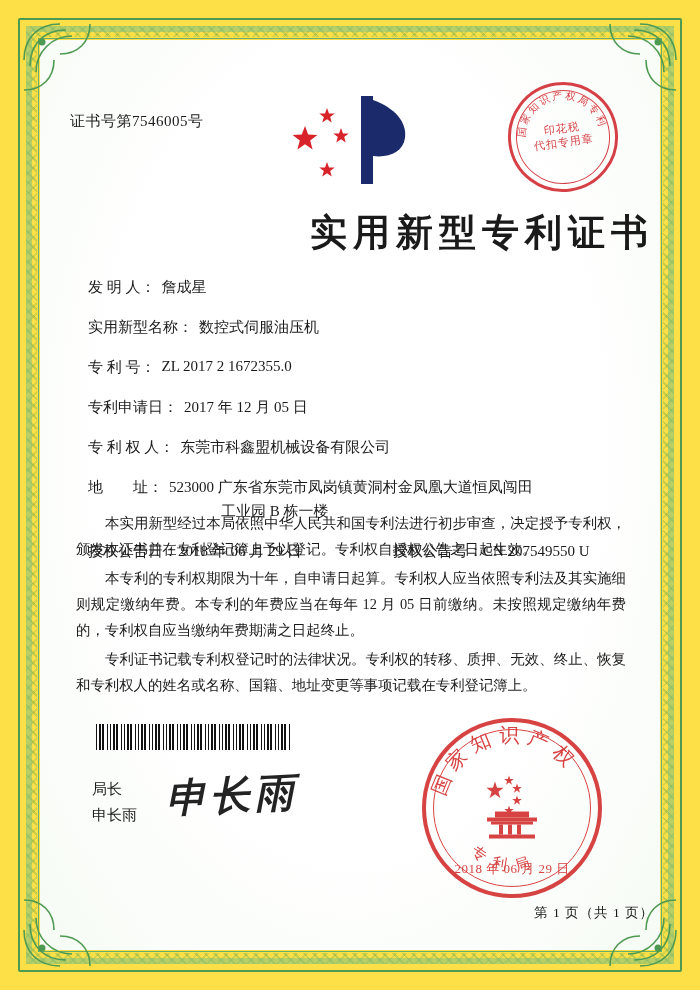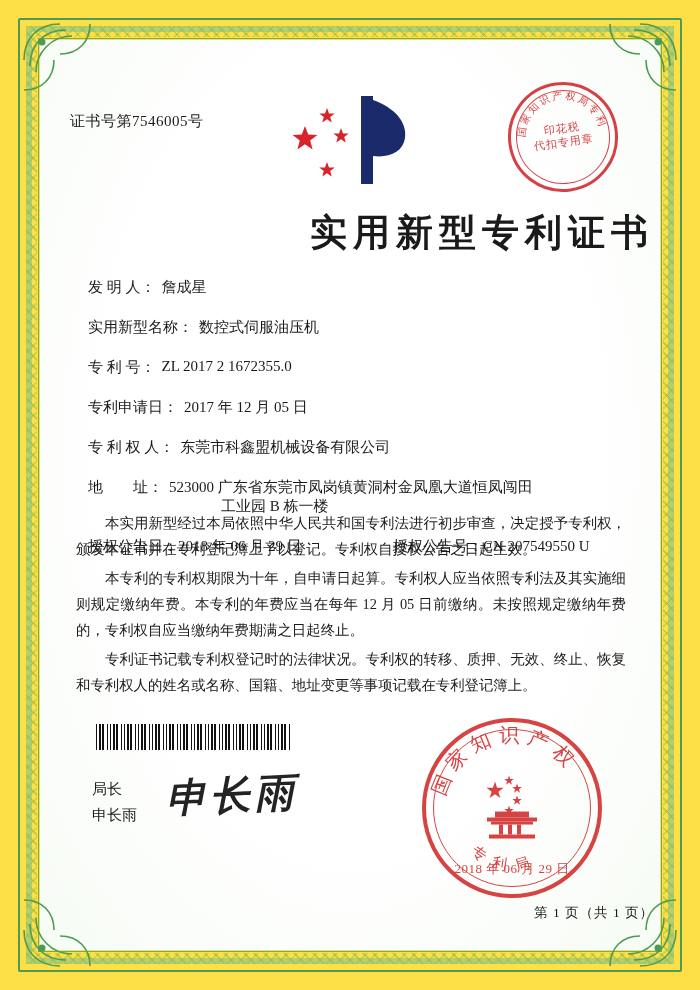--- a/index.html
+++ b/index.html
@@ -174,20 +174,21 @@
   .field-label {
     white-space: pre;
     flex: 0 0 auto;
   }
   .field-value {
     margin-left: 6px;
     flex: 1 1 auto;
   }
   .field-value .line2 {
     display: block;
+    margin-top: 5px;
     padding-left: 52px;
   }
   .row-2col {
     display: flex;
     margin-bottom: 0;
   }
   .row-2col .col-a { flex: 0 0 305px; }
   .row-2col .col-b { flex: 1 1 auto; }
 
   

